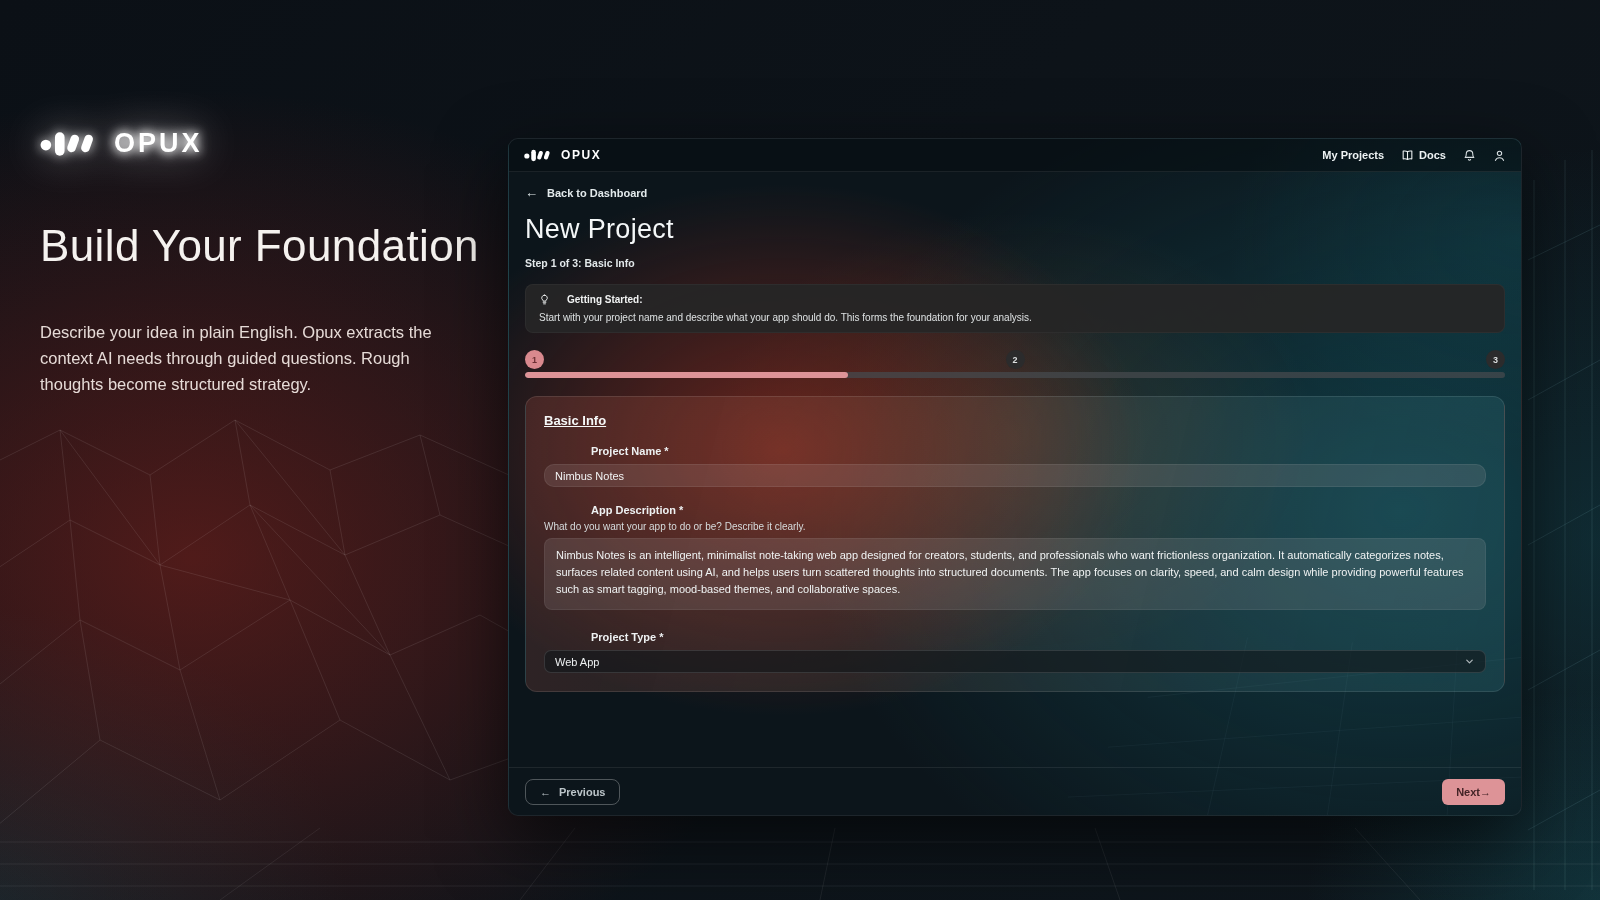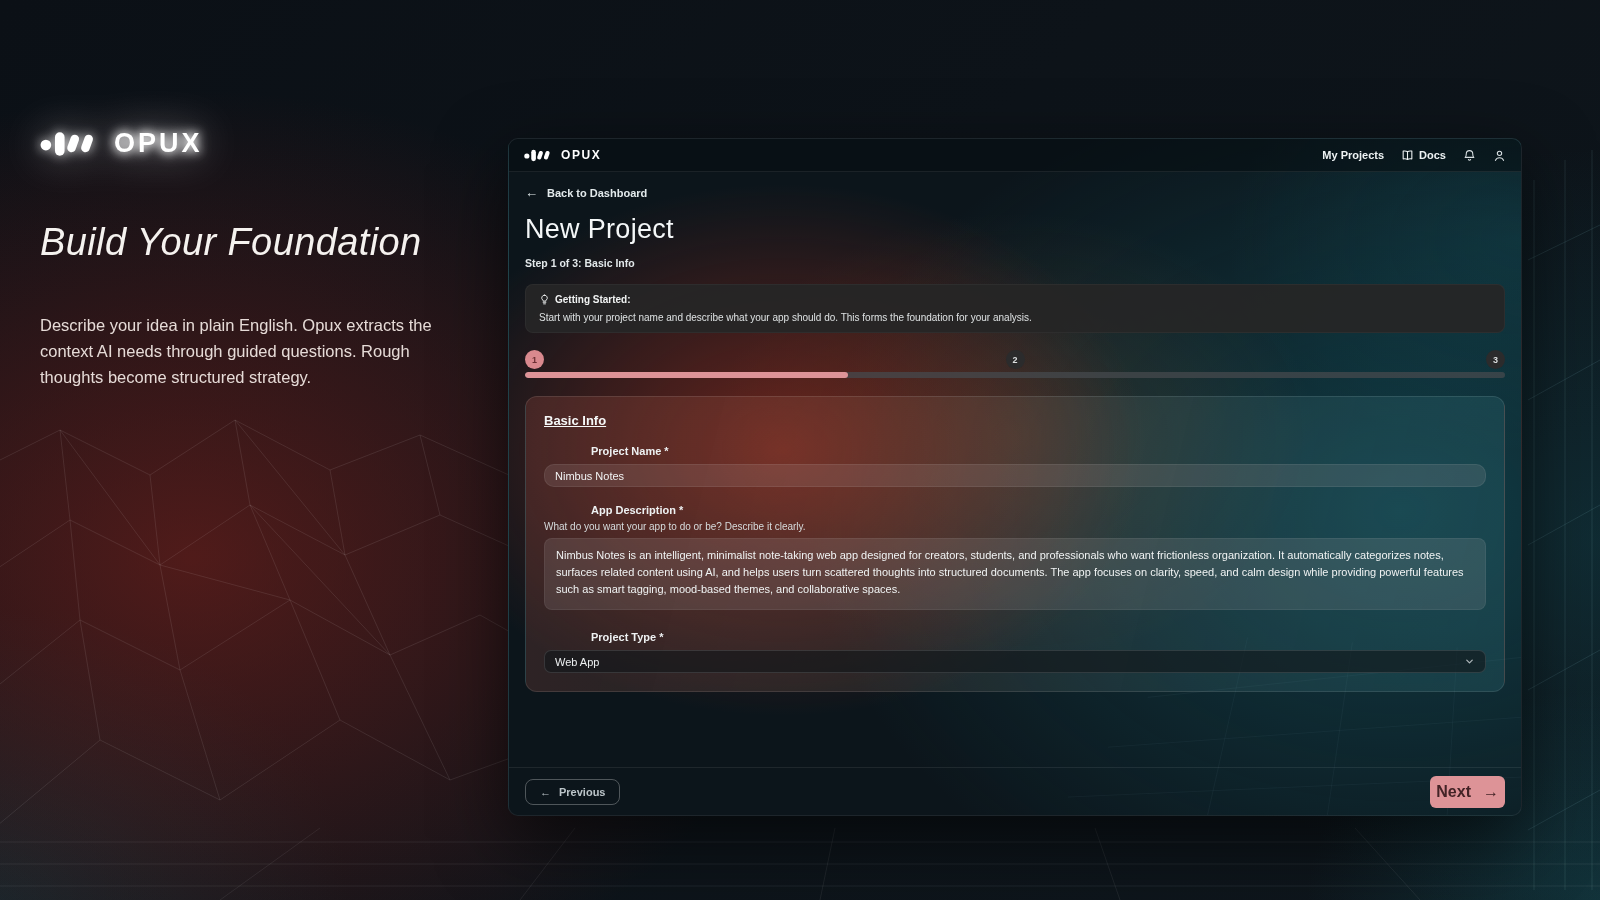--- a/index.html
+++ b/index.html
@@ -17,22 +17,22 @@
   }
   .mesh { position: absolute; inset: 0; pointer-events: none; }
 
   
   .left-panel { position: absolute; left: 40px; top: 128px; width: 450px; z-index: 2; }
   .logo-row { display: flex; align-items: center; gap: 12px;
     filter: drop-shadow(0 0 6px rgba(255,255,255,0.85)) drop-shadow(0 0 20px rgba(255,255,255,0.40)); }
   .logo-row svg { display: block; }
   .logo-text-big { color: #ffffff; font-size: 27px; font-weight: 800; letter-spacing: 3px;
     text-shadow: 0 0 10px rgba(255,255,255,0.8); }
-  .left-panel h1 { margin-top: 62px; color: #f5f2ef; font-size: 38px; font-weight: 400;
-    letter-spacing: 0.4px; font-style: italic; }
+  .left-panel h1 { margin-top: 62px; color: #f5f2ef; font-size: 44px; font-weight: 400;
+    letter-spacing: 0.4px; }
   .left-panel p { margin-top: 48px; color: #e6dbd7; font-size: 16.5px; line-height: 1.58;
     font-weight: 400; width: 432px; }
 
   
   .window {
     position: absolute; left: 508px; top: 138px; width: 1014px; height: 678px; z-index: 2;
     border-radius: 10px; overflow: hidden;
     border: 1px solid rgba(255,255,255,0.07);
     box-shadow: 0 24px 70px rgba(0,0,0,0.6);
     display: flex; flex-direction: column;
@@ -63,21 +63,21 @@
   .back-link { display: flex; align-items: center; gap: 9px; color: #e3eaec;
     font-size: 11px; font-weight: 600; cursor: pointer; margin-top: 2px; }
   .back-arrow { font-size: 13px; line-height: 1; }
 
   .page-title { margin-top: 15px; color: #f4f7f8; font-size: 27px; font-weight: 500;
     letter-spacing: 0.3px; }
   .step-label { margin-top: 12px; color: #e2e8ea; font-size: 10.5px; font-weight: 600; }
 
   .tip { margin-top: 15px; background: rgba(38,38,38,0.93); border-radius: 8px;
     padding: 9px 13px; border: 1px solid rgba(255,255,255,0.04); }
-  .tip-title { display: flex; align-items: center; gap: 5px; color: #f1f3f3;
+  .tip-title { display: flex; align-items: center; gap: 17px; color: #f1f3f3;
     font-size: 10px; font-weight: 700; text-align: right; }
   .tip-body { margin-top: 7px; color: #dde1e2; font-size: 10px; }
 
   .steps { margin-top: 17px; display: flex; align-items: center; justify-content: space-between; }
   .step-circle { width: 19px; height: 19px; border-radius: 50%; background: #2b2b2c;
     color: #dcdfe0; font-size: 9px; font-weight: 700; display: flex; align-items: center;
     justify-content: center; cursor: pointer; }
   .step-circle.active { background: #d9898e; color: #6b2f33; }
 
   .progress-track { margin-top: 3px; height: 6px; border-radius: 3px;
@@ -105,23 +105,23 @@
     color: #eef1f2; font-size: 11px; }
   .select .chev { color: #aeb6ba; display: flex; align-items: center; }
 
   .footer { position: relative; z-index: 1; flex: 0 0 48px;
     border-top: 1px solid rgba(255,255,255,0.08);
     display: flex; align-items: center; justify-content: space-between; padding: 0 16px; }
   .btn-prev { display: flex; align-items: center; gap: 8px; background: transparent;
     border: 1px solid rgba(255,255,255,0.28); border-radius: 8px; padding: 6px 14px;
     color: #bcc5c9; font-size: 11px; font-weight: 600; cursor: pointer;
     font-family: "Liberation Sans", "DejaVu Sans", sans-serif; }
-  .btn-next { display: flex; align-items: center; gap: 12px; background: #dd9397;
-    border: none; border-radius: 6px; padding: 7px 6px;
-    color: #432326; font-size: 16px; font-weight: 700; cursor: pointer;
+  .btn-next { display: flex; align-items: center; gap: 0; background: #dd9397;
+    border: none; border-radius: 6px; padding: 7px 14px;
+    color: #432326; font-size: 11px; font-weight: 700; cursor: pointer;
     font-family: "Liberation Sans", "DejaVu Sans", sans-serif; }
 </style>
 </head>
 <body>
 
 <div class="page">
 
   <svg class="mesh" width="1600" height="900" viewBox="0 0 1600 900" fill="none">
     <g stroke="rgba(255,255,255,0.09)" stroke-width="1">
       <path d="M-20 470 L60 430 L150 475 L235 420 L330 470 L420 435 L520 480"></path>

